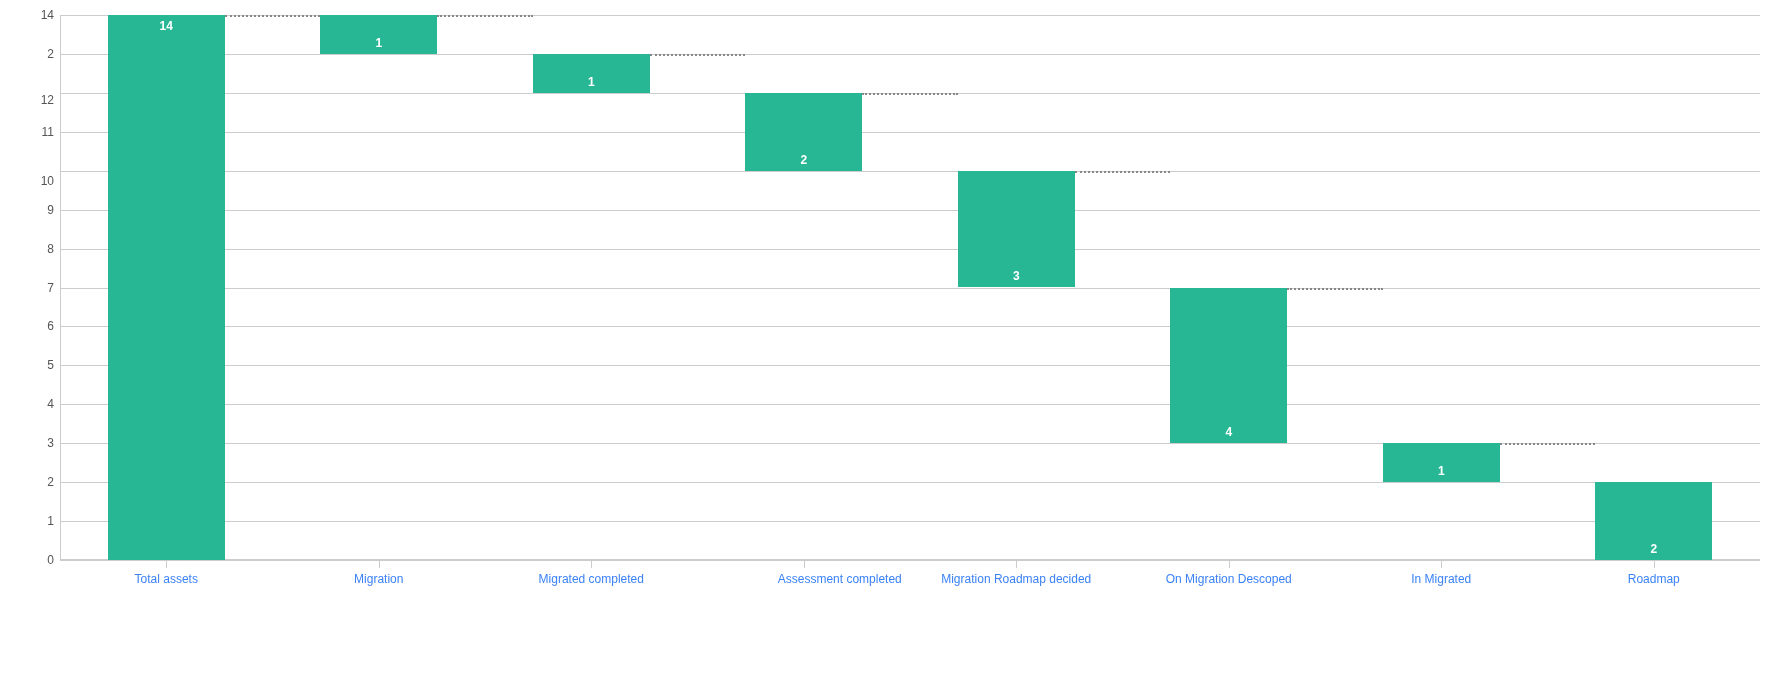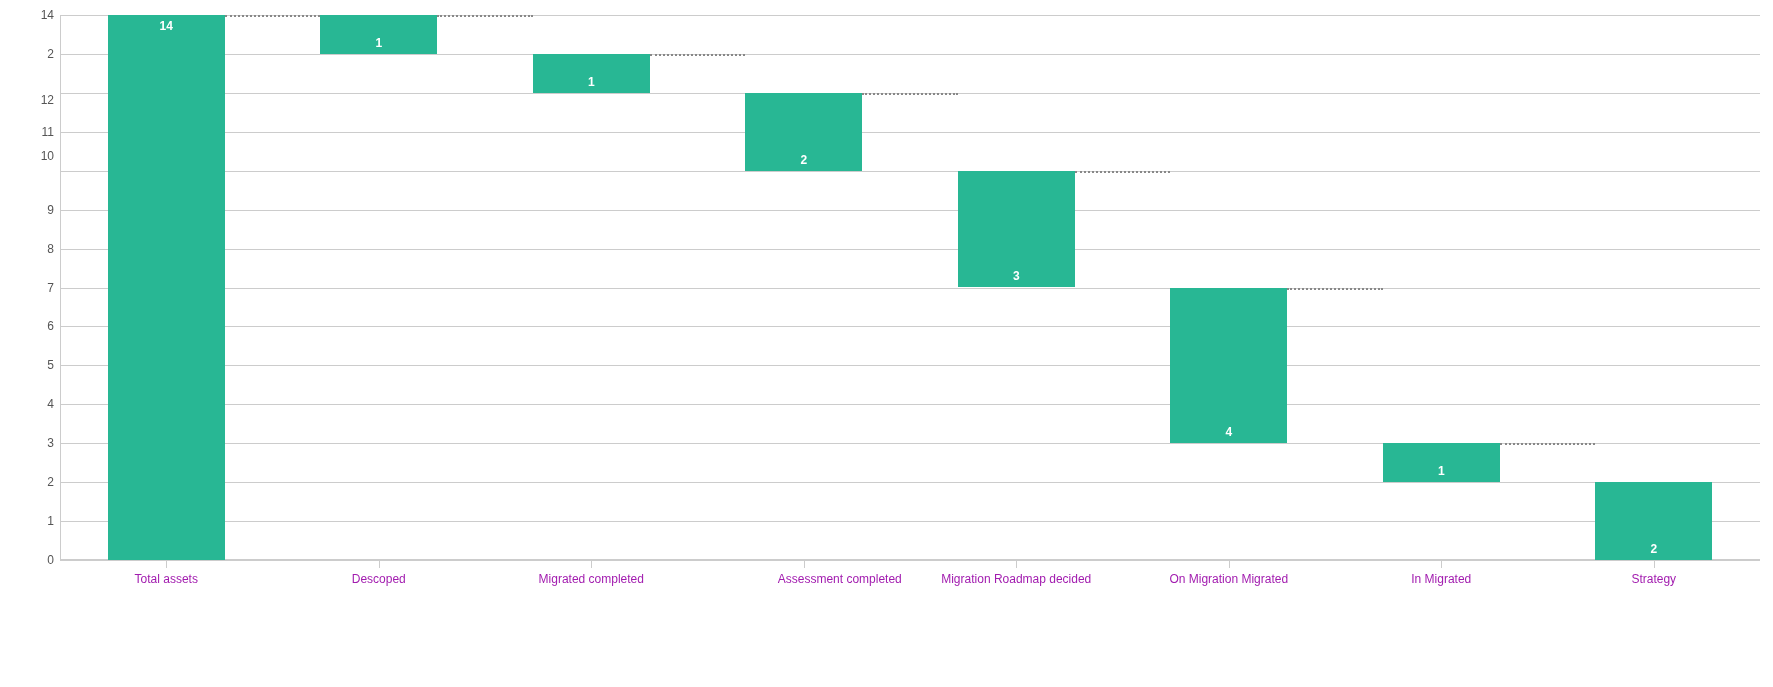--- a/index.html
+++ b/index.html
@@ -42,21 +42,21 @@
     position: absolute;
     width: 1px;
     height: 8px;
     background: #ccc;
   }
   .x-tick-label {
     position: absolute;
     top: 12px;
     transform: translateX(-50%);
     font-size: 12px;
-    color: #a21caf;
+    color: #3b82f6;
     white-space: nowrap;
   }
   .bar {
     position: absolute;
     background: #28b794;
   }
   .bar-label {
     position: absolute;
     left: 0;
     right: 0;
@@ -95,21 +95,21 @@
       <div class="y-tick-label" style="top: 350.357px;">5</div>
       <div class="gridline" style="top: 311.429px;"></div>
       <div class="y-tick-label" style="top: 311.429px;">6</div>
       <div class="gridline" style="top: 272.5px;"></div>
       <div class="y-tick-label" style="top: 272.5px;">7</div>
       <div class="gridline" style="top: 233.571px;"></div>
       <div class="y-tick-label" style="top: 233.571px;">8</div>
       <div class="gridline" style="top: 194.643px;"></div>
       <div class="y-tick-label" style="top: 194.643px;">9</div>
       <div class="gridline" style="top: 155.714px;"></div>
-      <div class="y-tick-label" style="top: 141px;">10</div>
+      <div class="y-tick-label" style="top: 166px;">10</div>
       <div class="gridline" style="top: 116.786px;"></div>
       <div class="y-tick-label" style="top: 116.786px;">11</div>
       <div class="gridline" style="top: 77.8571px;"></div>
       <div class="y-tick-label" style="top: 85px;">12</div>
       <div class="gridline" style="top: 38.9286px;"></div>
       <div class="y-tick-label" style="top: 38.9286px;">2</div>
       <div class="gridline" style="top: 0px;"></div>
       <div class="y-tick-label" style="top: 0px;">14</div>
       <div class="axis-line" style="left: 0px; top: 0px; width: 1px; height: 100%;"></div>
       <div class="axis-line" style="left: 0px; bottom: 0px; height: 1px; width: 100%;"></div>
@@ -142,27 +142,27 @@
       <div class="connector" style="left: 589.688px; width: 95.625px; top: 38.9286px;"></div>
       <div class="connector" style="left: 802.188px; width: 95.625px; top: 77.8571px;"></div>
       <div class="connector" style="left: 1014.69px; width: 95.625px; top: 155.714px;"></div>
       <div class="connector" style="left: 1227.19px; width: 95.625px; top: 272.5px;"></div>
       <div class="connector" style="left: 1439.69px; width: 95.625px; top: 428.214px;"></div>
     </div>
   <div id="xaxis" style="position: absolute; left: 60px; top: 560px; width: 1700px; height: 40px;">
       <div class="x-tick" style="left: 106.25px; top: 0px;"></div>
       <div class="x-tick-label" style="left: 106.25px;">Total assets</div>
       <div class="x-tick" style="left: 318.75px; top: 0px;"></div>
-      <div class="x-tick-label" style="left: 318.75px;">Descoped</div>
+      <div class="x-tick-label" style="left: 318.75px;">Migration</div>
       <div class="x-tick" style="left: 531.25px; top: 0px;"></div>
       <div class="x-tick-label" style="left: 531.25px;">Migrated completed</div>
       <div class="x-tick" style="left: 743.75px; top: 0px;"></div>
       <div class="x-tick-label" style="left: 743.75px; margin-left: 36px;">Assessment completed</div>
       <div class="x-tick" style="left: 956.25px; top: 0px;"></div>
       <div class="x-tick-label" style="left: 956.25px;">Migration Roadmap decided</div>
       <div class="x-tick" style="left: 1168.75px; top: 0px;"></div>
-      <div class="x-tick-label" style="left: 1168.75px;">On Migration Migrated</div>
+      <div class="x-tick-label" style="left: 1168.75px;">On Migration Descoped</div>
       <div class="x-tick" style="left: 1381.25px; top: 0px;"></div>
       <div class="x-tick-label" style="left: 1381.25px;">In Migrated</div>
       <div class="x-tick" style="left: 1593.75px; top: 0px;"></div>
-      <div class="x-tick-label" style="left: 1593.75px;">Strategy</div>
+      <div class="x-tick-label" style="left: 1593.75px;">Roadmap</div>
     </div>
 </div>
 
 </body></html>

